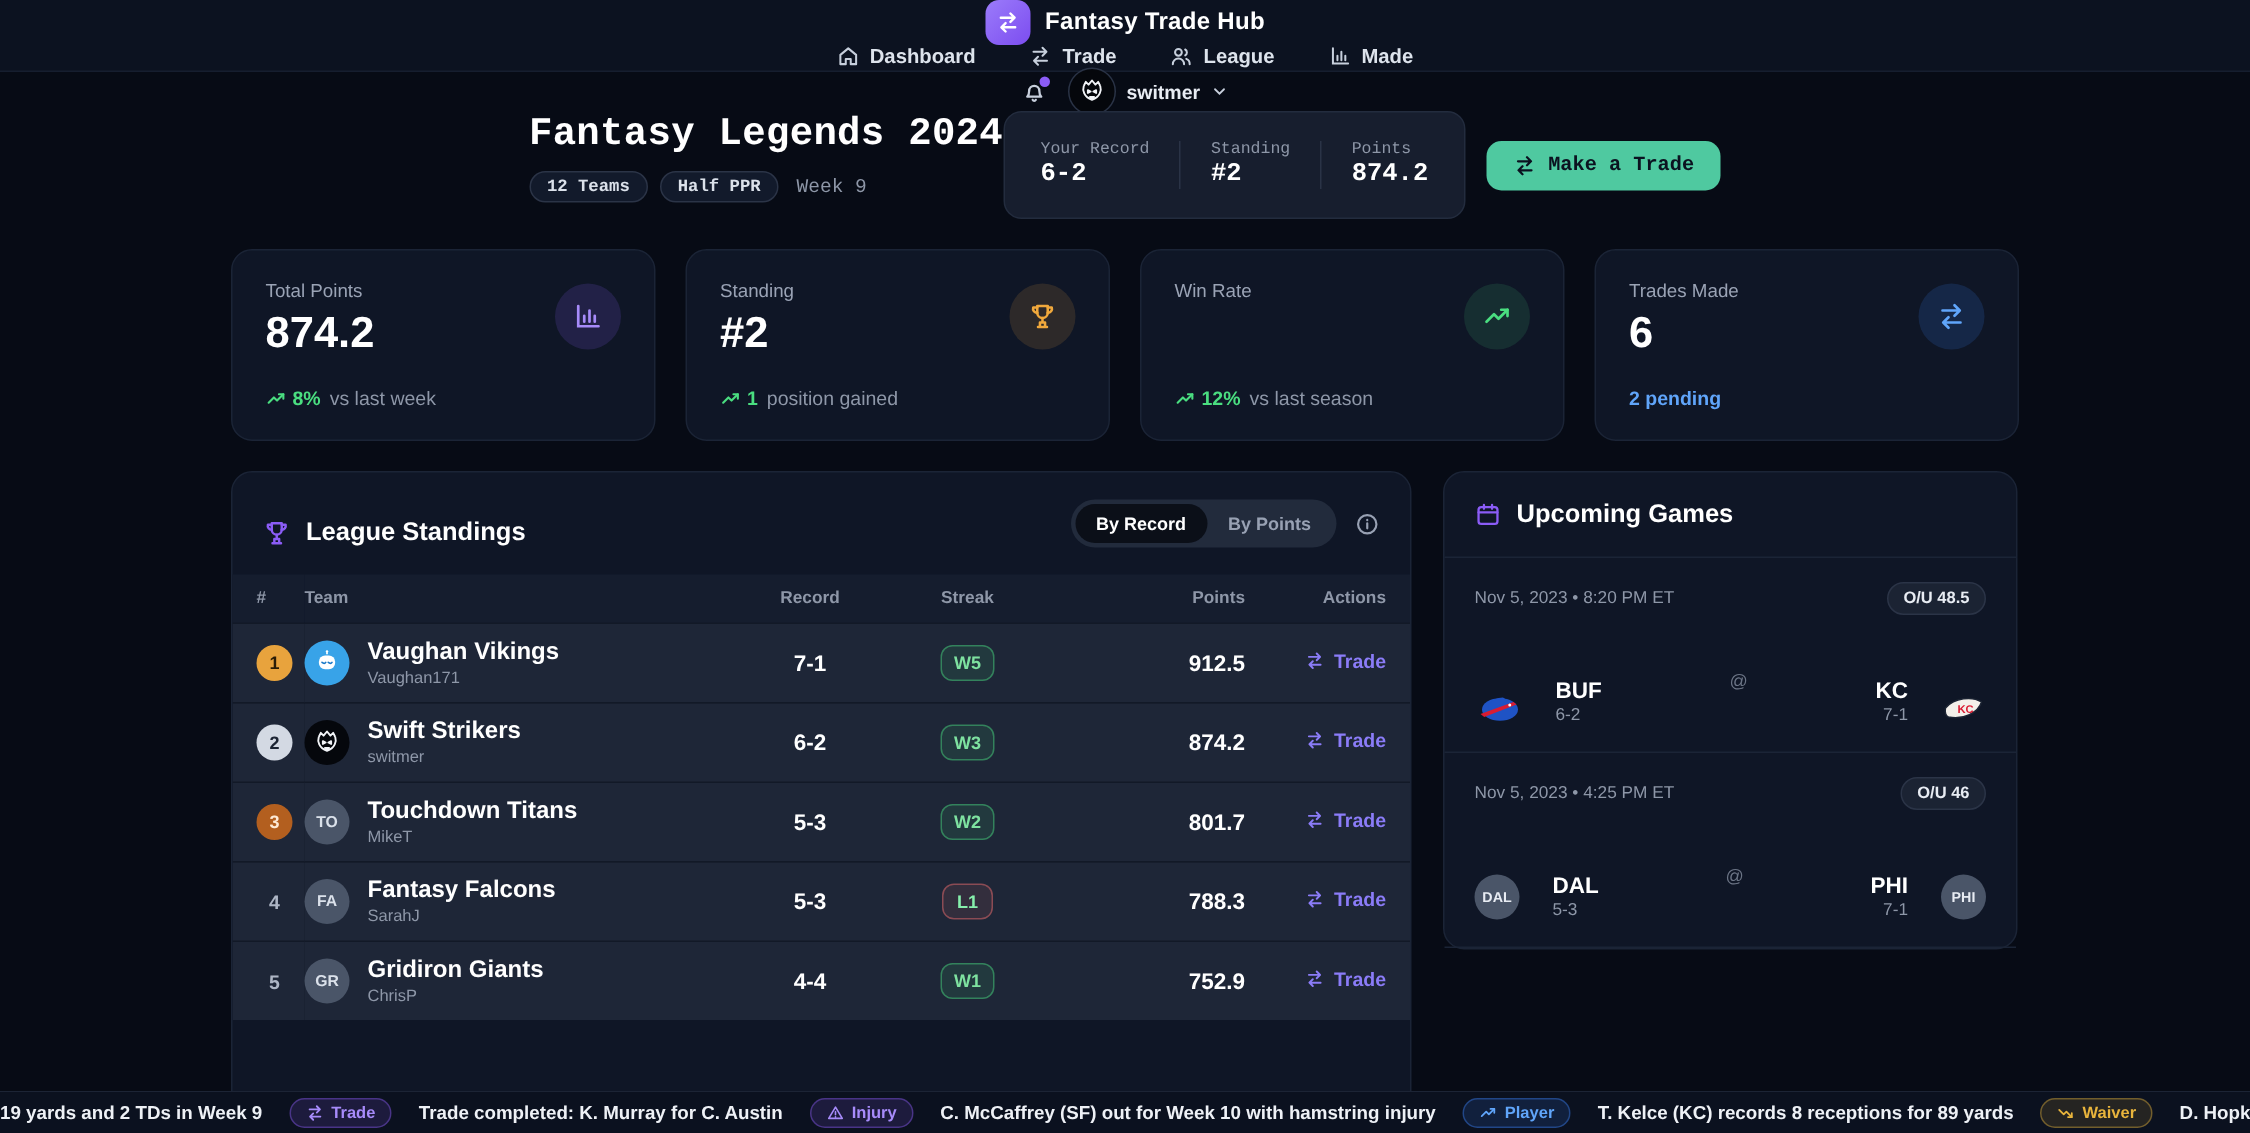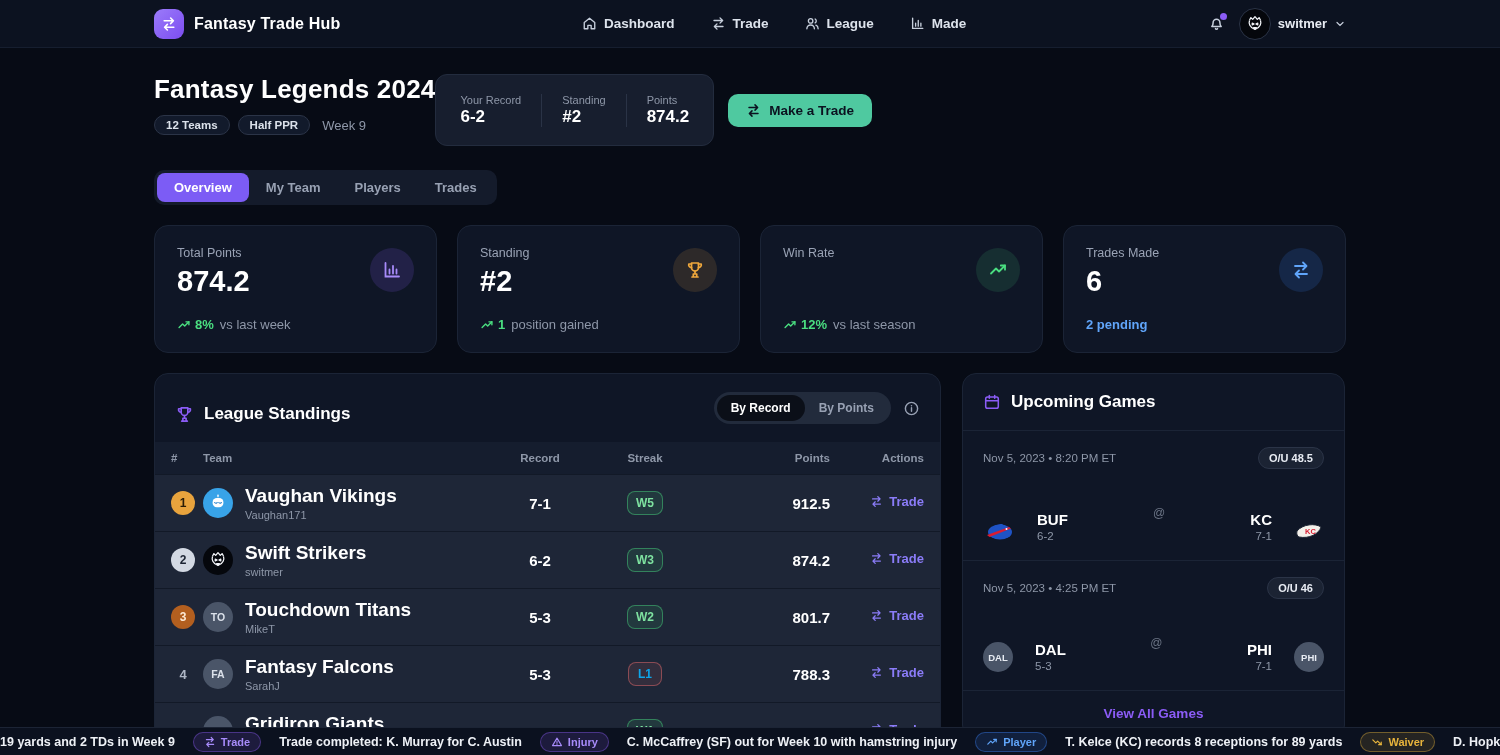--- a/index.html
+++ b/index.html
@@ -3,21 +3,21 @@
 <meta charset="utf-8">
 <style>
   * { margin:0; padding:0; box-sizing:border-box; }
   html,body { width:1500px; height:755px; overflow:hidden; }
   body {
     font-family:"Liberation Sans", sans-serif;
     background:#070b15;
     color:#e8ecf3;
     position:relative;
   }
-  .container { width:1192px; margin:0 auto; }
+  .container { width:1192px; margin:0 auto;flex-direction:column; }
 
   
   .topnav {
     height:48px; background:#0c1220;
     border-bottom:1px solid #161e2f;
   }
   .topnav .container { height:100%; display:flex; align-items:center; justify-content:space-between; }
   .brand { display:flex; align-items:center; gap:10px; }
   .brand-icon {
     width:30px; height:30px; border-radius:9px;
@@ -32,21 +32,21 @@
   .bell-wrap { position:relative; cursor:pointer; color:#c7cfdc; display:flex; }
   .bell-dot { position:absolute; top:-2px; right:-2px; width:7px; height:7px; border-radius:50%; background:#8b5cf6; }
   .avatar {
     width:32px; height:32px; border-radius:50%; background:#05070c;
     border:1px solid #2a3346; display:flex; align-items:center; justify-content:center; cursor:pointer; overflow:hidden;
   }
   .username { font-size:13px; font-weight:bold; color:#e8ecf3; }
   .user-group { display:flex; align-items:center; gap:7px; cursor:pointer; }
 
   
-  .hero { display:flex; justify-content:flex-start; align-items:flex-start; padding-top:26px; }
+  .hero { display:flex; justify-content:center; align-items:flex-start; padding-top:26px;font-family:Liberation Mono, monospace; }
   .page-title { font-size:26px; font-weight:800; color:#ffffff; letter-spacing:.2px; }
   .badge-row { display:flex; align-items:center; gap:8px; margin-top:10px; }
   .pill-badge {
     font-size:11.5px; font-weight:bold; color:#dbe1ea;
     border:1px solid #2b3447; background:#121a2b;
     padding:3px 11px; border-radius:999px;
   }
   .week-label { font-size:13px; color:#8e97a8; margin-left:4px; }
   .hero-right { display:flex; align-items:center; gap:14px; }
   .record-card {
@@ -133,29 +133,29 @@
 
   .team-cell { display:flex; align-items:center; gap:12px; }
   .team-avatar {
     width:30px; height:30px; border-radius:50%; flex:none;
     display:flex; align-items:center; justify-content:center;
     font-size:10.5px; font-weight:bold; color:#dbe1ea; background:#4a5568;
     overflow:hidden;
   }
   .avatar-robot { background:#38a3e8; }
   .avatar-lion { background:#05070c; }
-  .team-name { font-size:19px; font-weight:bold; color:#fff; }
+  .team-name { font-size:16px; font-weight:bold; color:#fff; }
   .team-owner { font-size:11px; color:#8e97a8; margin-top:2px; }
   .record-cell { font-size:15px; font-weight:800; color:#fff; }
   .streak-pill {
     display:inline-block; min-width:34px; padding:4px 8px; border-radius:8px;
     font-size:12px; font-weight:bold; text-align:center;
   }
   .streak-win { background:rgba(74,222,128,.1); border:1px solid rgba(74,222,128,.45); color:#7ee2a0; }
-  .streak-loss { background:rgba(248,113,113,.1); border:1px solid rgba(248,113,113,.45); color:#0ea5e9; }
+  .streak-loss { background:rgba(248,113,113,.1); border:1px solid rgba(248,113,113,.45); color:#86efac; }
   .points-cell { font-size:15px; font-weight:800; color:#fff; }
   .trade-link { display:inline-flex; align-items:center; gap:6px; color:#8b7cf8; font-size:13px; font-weight:bold; cursor:pointer; }
 
   
   .upcoming-card {
     width:383px; background:#0f1626; border:1px solid #1b2436; border-radius:14px;
   }
   .upcoming-header { display:flex; align-items:center; gap:10px; padding:18px 20px; border-bottom:1px solid #1b2436; }
   .upcoming-header svg { color:#8b5cf6; }
   .upcoming-title { font-size:17px; font-weight:800; color:#fff; }
@@ -300,26 +300,20 @@
         <svg width="15" height="15" viewBox="0 0 20 20" fill="none" stroke="currentColor" stroke-width="2" stroke-linecap="round" stroke-linejoin="round">
             <path d="M4 6h11M12 2.5 15.5 6 12 9.5"></path>
             <path d="M16 14H5M8 10.5 4.5 14 8 17.5"></path>
           </svg>
         <span>Make a Trade</span>
       </button>
     </div>
   </section>
 
   
-  <div class="tabs">
-    <span class="tab active">Overview</span>
-    <span class="tab">My Team</span>
-    <span class="tab">Players</span>
-    <span class="tab">Trades</span>
-  </div>
 
   
   <section class="stats-grid">
 
     <div class="stat-card">
       <div class="stat-label">Total Points</div>
       <div class="stat-value">874.2</div>
       <span class="stat-icon icon-purple">
         <svg width="20" height="20" viewBox="0 0 20 20" fill="none" stroke="currentColor" stroke-width="1.8" stroke-linecap="round">
             <path d="M3.5 3v13.5H17"></path>
@@ -646,21 +640,20 @@
           <div class="team-side">
             <div class="txt-right">
               <div class="team-abbr">PHI</div>
               <div class="team-rec">7-1</div>
             </div>
             <span class="nfl-circle">PHI</span>
           </div>
         </div>
       </div>
 
-      <div class="view-all">View All Games</div>
     </section>
 
   </div>
 </div>
 
 <footer class="ticker">
   <span class="ticker-text">19 yards and 2 TDs in Week 9</span>
 
   <span class="ticker-badge tb-trade">
     <svg width="12" height="12" viewBox="0 0 20 20" fill="none" stroke="currentColor" stroke-width="2" stroke-linecap="round" stroke-linejoin="round">

